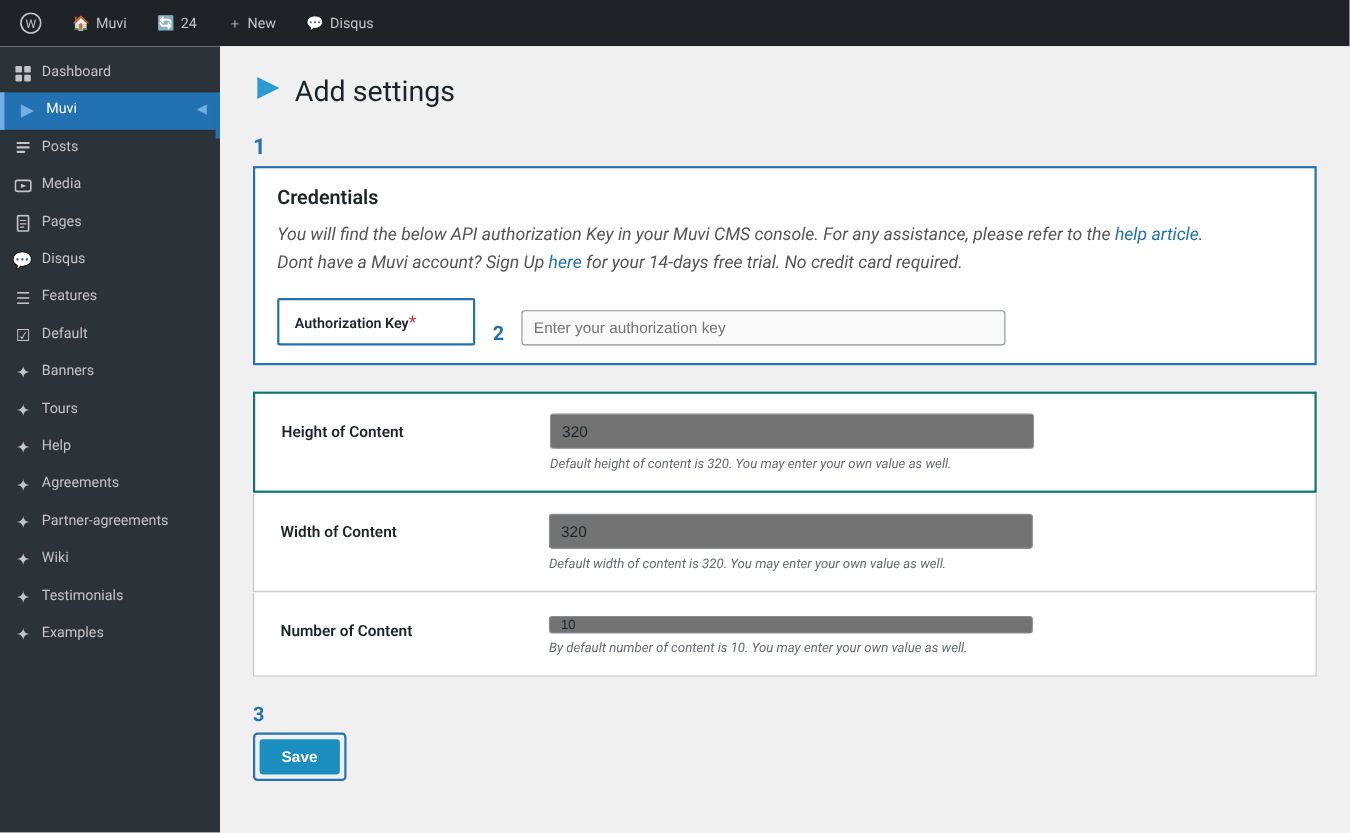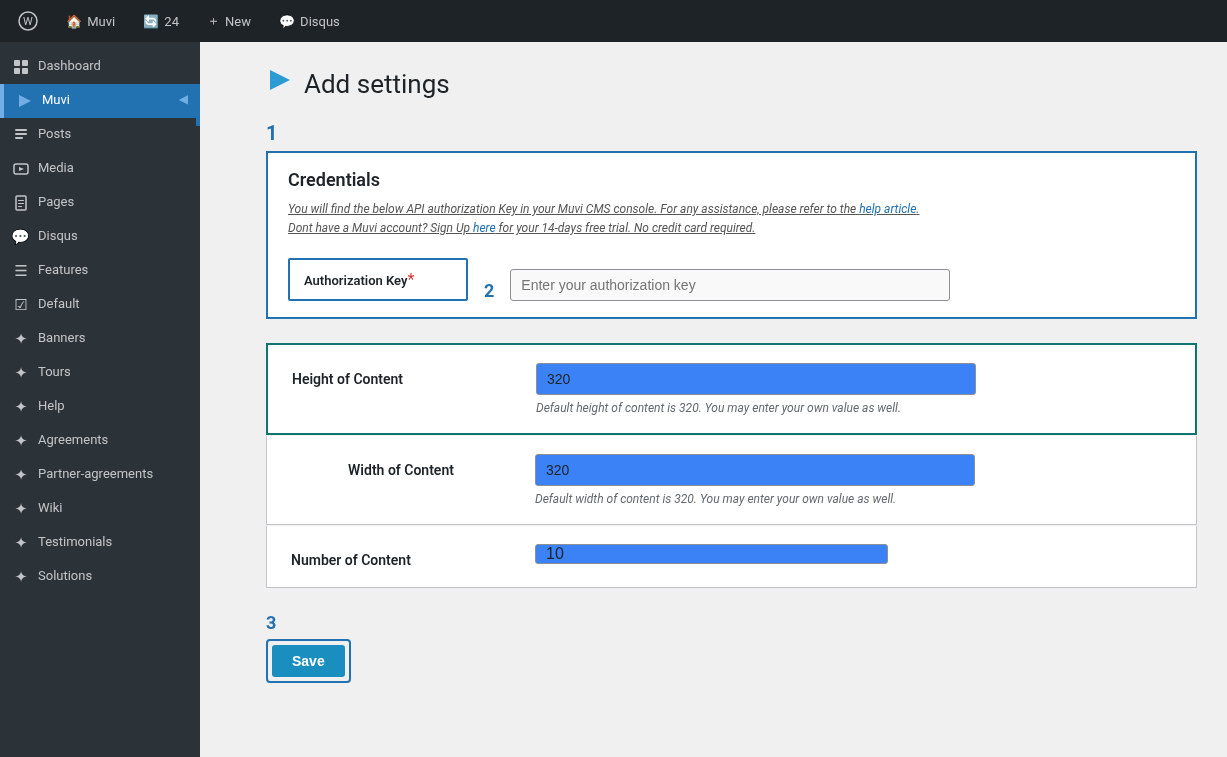--- a/index.html
+++ b/index.html
@@ -82,21 +82,20 @@
       position: relative;
       border-left: 4px solid #72aee6;
     }
 
     
     .content-area {
       flex: 1;
       overflow-y: auto;
       padding: 24px 30px;
       background: #f0f0f1;
-      margin-left: 36px;
     }
 
     
     .page-header {
       display: flex;
       align-items: center;
       gap: 10px;
       margin-bottom: 20px;
     }
     .page-header-icon {
@@ -130,21 +129,21 @@
       text-decoration: none;
     }
 
     .form-input {
       width: 440px;
       padding: 7px 10px;
       border: 1px solid #8c8f94;
       border-radius: 3px;
       font-size: 14px;
       color: #1d2327;
-      background: #3b82f6;
+      background: #737373;
       outline: none;
     }
 
     .field-hint {
       font-size: 12px;
       color: #646970;
       font-style: italic;
       margin-top: 6px;
     }
 
@@ -292,41 +291,41 @@
     <div class="sidebar-item">
       <span class="icon">✦</span>
       <span class="sidebar-item-label">Wiki</span>
     </div>
     <div class="sidebar-item">
       <span class="icon">✦</span>
       <span class="sidebar-item-label">Testimonials</span>
     </div>
     <div class="sidebar-item">
       <span class="icon">✦</span>
-      <span class="sidebar-item-label">Solutions</span>
+      <span class="sidebar-item-label">Examples</span>
     </div>
   </nav>
 
   <main class="content-area">
     <div class="content-wrapper">
 
       <div class="page-header">
         <span class="page-header-icon" style="color:#2a9bd3; font-size:28px;">
           <svg width="28" height="28" viewBox="0 0 28 28" fill="#2a9bd3">
             <polygon points="4,4 24,14 4,24" rx="2"></polygon>
           </svg>
         </span>
         <h1 class="page-title">Add settings</h1>
       </div>
 
       <div class="step-badge">1</div>
 
       <div style="border: 2px solid #2271b1; padding: 16px 20px; background: #fff; margin-bottom: 24px;">
         <h2 class="section-title" style="font-size:18px; font-weight:600; color:#1d2327; margin-bottom:10px;">Credentials</h2>
-        <p class="description-text" style="font-style:italic; font-size:12px; color:#555; line-height:1.6;text-decoration:underline;">
+        <p class="description-text" style="font-style:italic; font-size:16px; color:#555; line-height:1.6;">
           <span>You will find the below API authorization Key in your Muvi CMS console. For any assistance, please refer to the </span><a href="#"><span>help article</span></a><span>.</span>
           <br>
           <span>Dont have a Muvi account? Sign Up </span><a href="#"><span>here</span></a><span> for your 14-days free trial. No credit card required.</span>
         </p>
 
         <div style="display:flex; align-items:flex-end; gap:16px; margin-top:10px;">
           <div style="border: 2px solid #2271b1; padding: 10px 14px; display:inline-block; border-radius:2px; min-width:180px;">
             <span style="font-size:13px; font-weight:600; color:#1d2327;">Authorization Key</span><span style="color:#d63638;">*</span>
           </div>
           <span style="color:#2271b1; font-size:18px; font-weight:700;">2</span>
@@ -341,37 +340,38 @@
           </div>
           <div style="flex:1;">
             <input type="text" class="form-input" style="width: 440px; padding: 7px 10px; border: 1px solid rgb(140, 143, 148); border-radius: 3px; font-size: 14px;" value="320">
             <p class="field-hint" style="font-size:12px; color:#646970; font-style:italic; margin-top:6px;">Default height of content is 320. You may enter your own value as well.</p>
           </div>
         </div>
       </div>
 
       <div style="background:#fff; border:1px solid #c3c4c7; border-top:none; padding: 18px 24px; margin-bottom:1px;">
         <div style="display:flex; align-items:flex-start; gap:24px;">
-          <div style="width:220px; flex-shrink:0; padding-top:6px;text-align:center;">
+          <div style="width:220px; flex-shrink:0; padding-top:6px;">
             <span style="font-size:14px; font-weight:600; color:#1d2327;">Width of Content</span>
           </div>
           <div style="flex:1;">
             <input type="text" class="form-input" style="width: 440px; padding: 7px 10px; border: 1px solid rgb(140, 143, 148); border-radius: 3px; font-size: 14px;" value="320">
             <p class="field-hint" style="font-size:12px; color:#646970; font-style:italic; margin-top:6px;">Default width of content is 320. You may enter your own value as well.</p>
           </div>
         </div>
       </div>
 
       <div style="background:#fff; border:1px solid #c3c4c7; border-top:none; padding: 18px 24px;">
         <div style="display:flex; align-items:flex-start; gap:24px;">
           <div style="width:220px; flex-shrink:0; padding-top:6px;">
             <span style="font-size:14px; font-weight:600; color:#1d2327;">Number of Content</span>
           </div>
           <div style="flex:1;">
-            <input type="text" class="form-input" style="width: 353px; padding: 0 10px; border: 1px solid rgb(140, 143, 148); border-radius: 3px; font-size: 16px;" value="10">
+            <input type="text" class="form-input" style="width: 440px; padding: 0 10px; border: 1px solid rgb(140, 143, 148); border-radius: 3px; font-size: 12px;" value="10">
+            <p class="field-hint" style="font-size:12px; color:#646970; font-style:italic; margin-top:6px;">By default number of content is 10. You may enter your own value as well.</p>
           </div>
         </div>
       </div>
 
       <div class="save-section">
         <span style="color:#2271b1; font-size:18px; font-weight:700; display:block; margin-bottom:6px;">3</span>
         <div style="border: 2px solid #2271b1; display:inline-block; padding: 4px; border-radius:4px;">
           <button class="save-button" style="background:#1a8fbf; color:#fff; border:none; padding:8px 20px; font-size:14px; font-weight:600; border-radius:3px; cursor:pointer;">Save</button>
         </div>
       </div>

